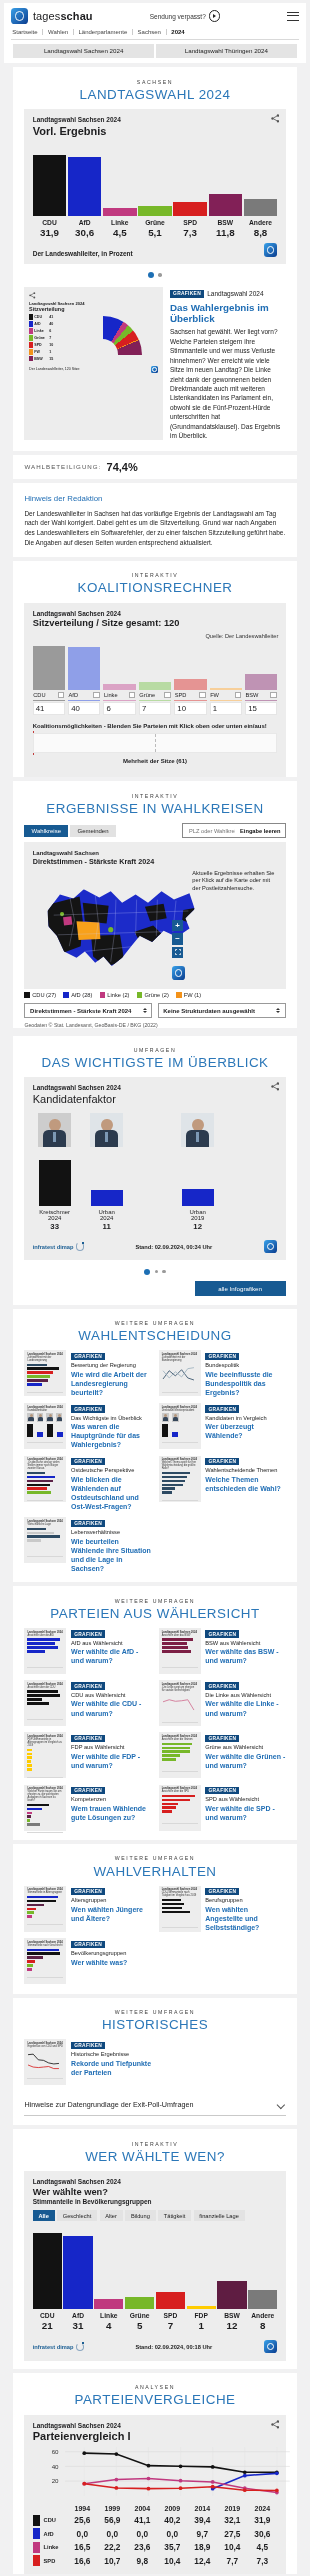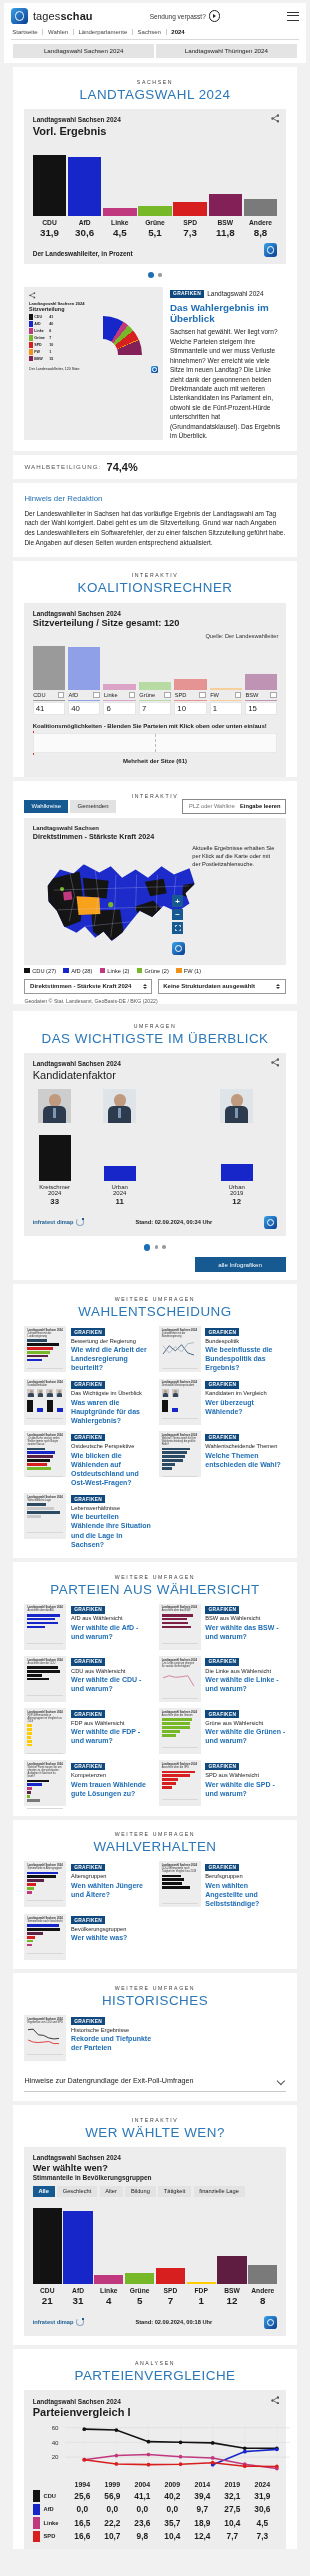--- a/index.html
+++ b/index.html
@@ -108,21 +108,21 @@
   .maplegend .lg-sw{width:5.7px;height:5.7px}
   .maplegend .it{display:flex;gap:2.1px;align-items:center}
   .selrow{display:flex;gap:5.2px;margin-top:5.2px}
   .sel{flex:1;background:#fff;border:0.5px solid #999;display:flex;align-items:center;justify-content:space-between;padding:3.6px 4.7px;font-size:6px;font-weight:700;cursor:pointer}
   .updn{display:inline-flex;flex-direction:column;gap:1px}
   .updn i{border-left:2.1px solid transparent;border-right:2.1px solid transparent;display:block}
   .updn .u{border-bottom:2.6px solid #333}
   .updn .d{border-top:2.6px solid #333}
   .geosrc{font-size:5.2px;color:#555;margin:4.1px 0 7.2px}
   
-  .cand-area{display:flex;gap:21px;margin-top:8.3px}
+  .cand-area{display:flex;gap:8px;margin-top:8.3px}
   .ccol{width:44px;text-align:center}
   .photo{width:33px;height:34px;margin:0 auto;background:#cdcdcd;position:relative;overflow:hidden}
   .photo.lt{background:#dfe4e8}
   .photo .head{position:absolute;left:11px;top:5.2px;width:11.4px;height:12.4px;border-radius:50%;background:#c09a7e}
   .photo .bod{position:absolute;left:5.2px;top:16.5px;width:23px;height:18.6px;border-radius:5.2px 5.2px 0 0;background:#2c3b4e}
   .photo .tie{position:absolute;left:15px;top:18.6px;width:3.1px;height:10.3px;background:#7c98b4}
   .cbars{display:flex;align-items:flex-end;height:52px;margin-top:6.2px;justify-content:center}
   .cbar{width:32px}
   .cname{font-size:6px;margin-top:3.1px}
   .cyear{font-size:6px}
@@ -405,20 +405,21 @@
       <div class="majwrap">
         <div class="majtick"></div>
         <div class="majbar"></div>
       </div>
       <div class="majlbl">Mehrheit der Sitze (61)</div>
     </div>
   </div>
 
   <div class="sec">
     <div class="kick">INTERAKTIV</div>
+    <div class="sect-title">ERGEBNISSE IN WAHLKREISEN</div>
     <div class="ctrlrow">
       <span class="pill on">Wahlkreise</span>
       <span class="pill off">Gemeinden</span>
       <span class="searchbox">
         <input type="text" placeholder="PLZ oder Wahlkreis" style="">
         <span class="clearlnk">Eingabe leeren</span>
       </span>
     </div>
     <div class="card" style="padding-bottom:4.1px">
       <div class="ckick" style="font-size:6px">Landtagswahl Sachsen</div>

